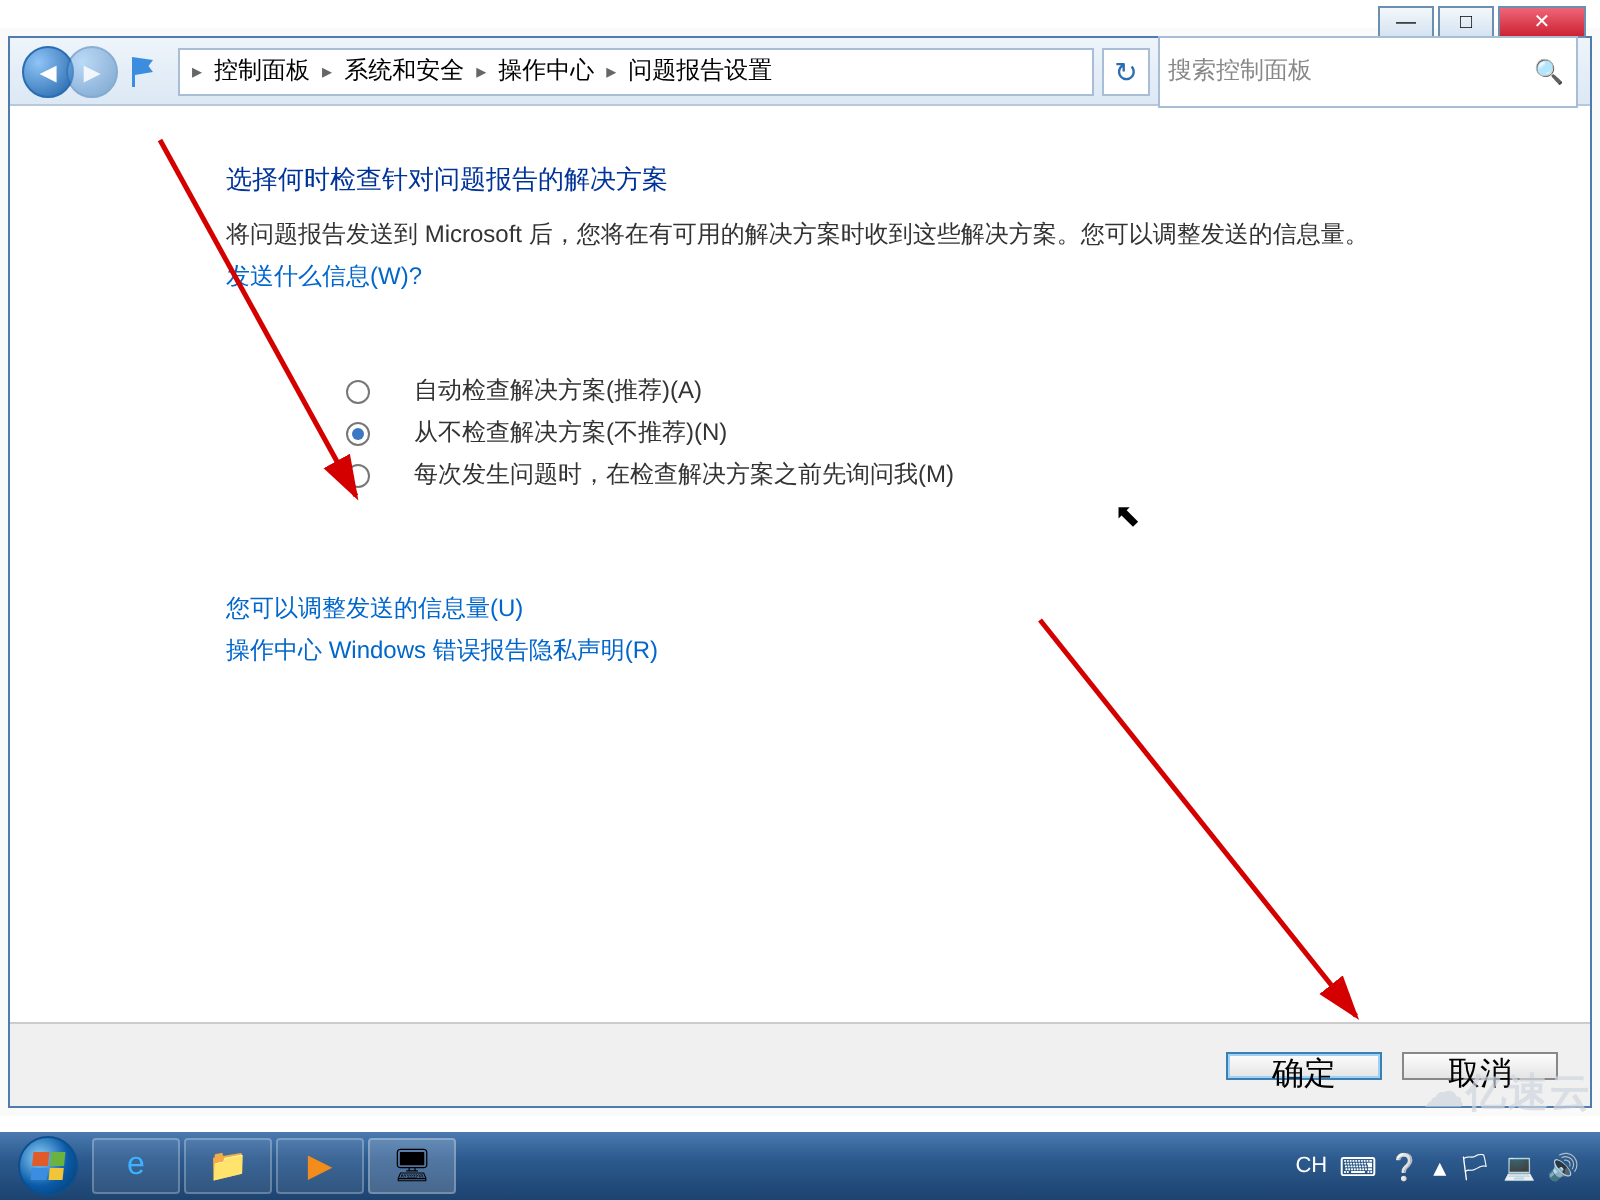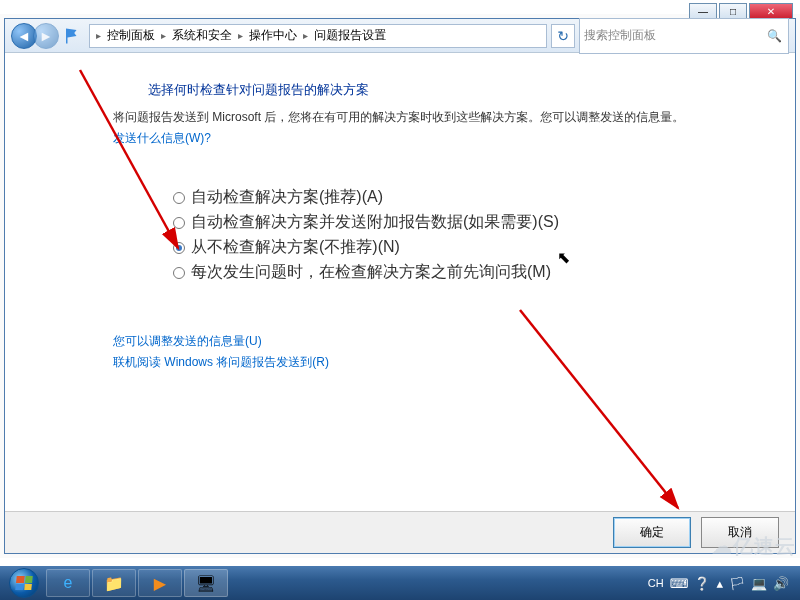--- a/index.html
+++ b/index.html
@@ -14,31 +14,31 @@
   .nav-circle { width:26px; height:26px; border-radius:50%; background: radial-gradient(circle at 30% 30%, #8fc4f7, #1e62a6); display:flex; align-items:center; justify-content:center; color:#fff; font-size:14px; margin-right:-4px; border:1px solid #2a6db0; }
   .nav-circle.fwd { opacity:0.5; }
   .flag-icon { width:18px; height:18px; display:inline-block; margin:0 4px; }
   .breadcrumb { flex:1; height:24px; background:#fff; border:1px solid #a9bdd4; display:flex; align-items:center; font-size:12px; padding:0 4px; }
   .breadcrumb span { padding: 0 4px; cursor:pointer; }
   .breadcrumb .sep { color:#666; font-size:10px; padding:0 2px; }
   .refresh-box { width:24px; height:24px; border:1px solid #a9bdd4; background:#fff; display:flex; align-items:center; justify-content:center; color:#2a6db0; font-size:14px; }
   .search-box { width:210px; height:36px; border:1px solid #a9bdd4; background:#fff; display:flex; align-items:center; padding:0 4px; font-size:12px; color:#888; position:relative; }
   .search-box .mag { position:absolute; right:6px; color:#2a6db0; }
   .content { padding: 28px 0 0 108px; font-size:12px; color:#333; }
-  .content-h1 { color:#003399; font-size:13px; font-weight:normal; margin-bottom:10px;margin-left:35px; }
+  .content-h1 { color:#003399; font-size:13px; font-weight:normal; margin-bottom:10px; }
   .content-desc { margin-bottom:4px; }
   .link { color:#0066cc; cursor:pointer; }
   .radio-group { margin: 40px 0 0 60px; }
-  .radio-row { display:flex; align-items:center; gap:6px; margin-bottom:4px; font-size:16px; }
+  .radio-row { display:flex; align-items:center; gap:22px; margin-bottom:4px; font-size:12px; }
   .radio { width:12px; height:12px; border:1px solid #777; border-radius:50%; display:inline-flex; align-items:center; justify-content:center; background:#fff; }
   .radio.checked::after { content:""; width:6px; height:6px; border-radius:50%; background:#3a78c4; }
   .sub-links { margin: 50px 0 0 0; }
   .sub-links div { margin-bottom:4px; }
   .footer { position:absolute; bottom:0; left:0; right:0; height:42px; background:#f0f0f0; border-top:1px solid #ccc; display:flex; align-items:center; justify-content:flex-end; padding:0 16px; gap:10px; }
-  .btn { width:78px; height:31px; border:1px solid #888; background:linear-gradient(#fdfdfd,#e4e4e4); font-size:12px; cursor:pointer; }
+  .btn { width:78px; height:14px; border:1px solid #888; background:linear-gradient(#fdfdfd,#e4e4e4); font-size:16px; cursor:pointer; }
   .btn.primary { border:1px solid #3c7fb1; box-shadow: inset 0 0 0 1px #9ed1f5; }
   .taskbar { position:absolute; bottom:0; left:0; width:800px; height:34px; background: linear-gradient(#4a7ab0, #2c5a8e 40%, #1d4370); display:flex; align-items:center; padding:0 4px; gap:2px; }
   .start-orb { width:40px; height:34px; display:flex; align-items:center; justify-content:center; }
   .orb { width:30px; height:30px; border-radius:50%; background: radial-gradient(circle at 35% 35%, #8dd0f8, #0a5aa8 55%, #063864); border:1px solid #0b4f8e; display:flex; align-items:center; justify-content:center; }
   .orb-flag { width:16px; height:14px; display:grid; grid-template-columns:1fr 1fr; grid-template-rows:1fr 1fr; gap:1px; transform: skewX(-6deg); }
   .orb-flag span:nth-child(1){background:#e05a2a;} .orb-flag span:nth-child(2){background:#6bb33f;} .orb-flag span:nth-child(3){background:#3a8de0;} .orb-flag span:nth-child(4){background:#f2c438;}
   .task-item { width:44px; height:28px; border:1px solid rgba(255,255,255,0.25); border-radius:2px; background: rgba(255,255,255,0.08); display:flex; align-items:center; justify-content:center; font-size:16px; }
   .tray { margin-left:auto; display:flex; align-items:center; gap:6px; color:#fff; font-size:11px; padding-right:6px; }
   .tray-ic { font-size:13px; }
   .watermark { position:absolute; right:4px; bottom:40px; color:#cfd7df; font-size:20px; font-weight:bold; letter-spacing:1px; opacity:0.7;}
@@ -89,36 +89,32 @@
     <div class="content-h1">选择何时检查针对问题报告的解决方案</div>
     <div class="content-desc">将问题报告发送到 Microsoft 后，您将在有可用的解决方案时收到这些解决方案。您可以调整发送的信息量。</div>
     <div class="link">发送什么信息(W)?</div>
 
     <div class="radio-group">
       <div class="radio-row">
         <span class="radio"></span>
         <span>自动检查解决方案(推荐)(A)</span>
       </div>
       <div class="radio-row">
-        <span class="radio"></span>
-        <span>自动检查解决方案并发送附加报告数据(如果需要)(S)</span>
-      </div>
-      <div class="radio-row">
         <span class="radio checked"></span>
         <span>从不检查解决方案(不推荐)(N)</span>
       </div>
       <div class="radio-row">
         <span class="radio"></span>
         <span>每次发生问题时，在检查解决方案之前先询问我(M)</span>
       </div>
     </div>
 
     <div class="sub-links">
       <div class="link">您可以调整发送的信息量(U)</div>
-      <div class="link">联机阅读 Windows 将问题报告发送到(R)</div>
+      <div class="link">操作中心 Windows 错误报告隐私声明(R)</div>
     </div>
   </div>
 
   <div class="footer">
     <button class="btn primary">确定</button>
     <button class="btn">取消</button>
   </div>
 </div>
 
 <svg class="arrow-annot" style="left:70px; top:60px;" width="130" height="200">

